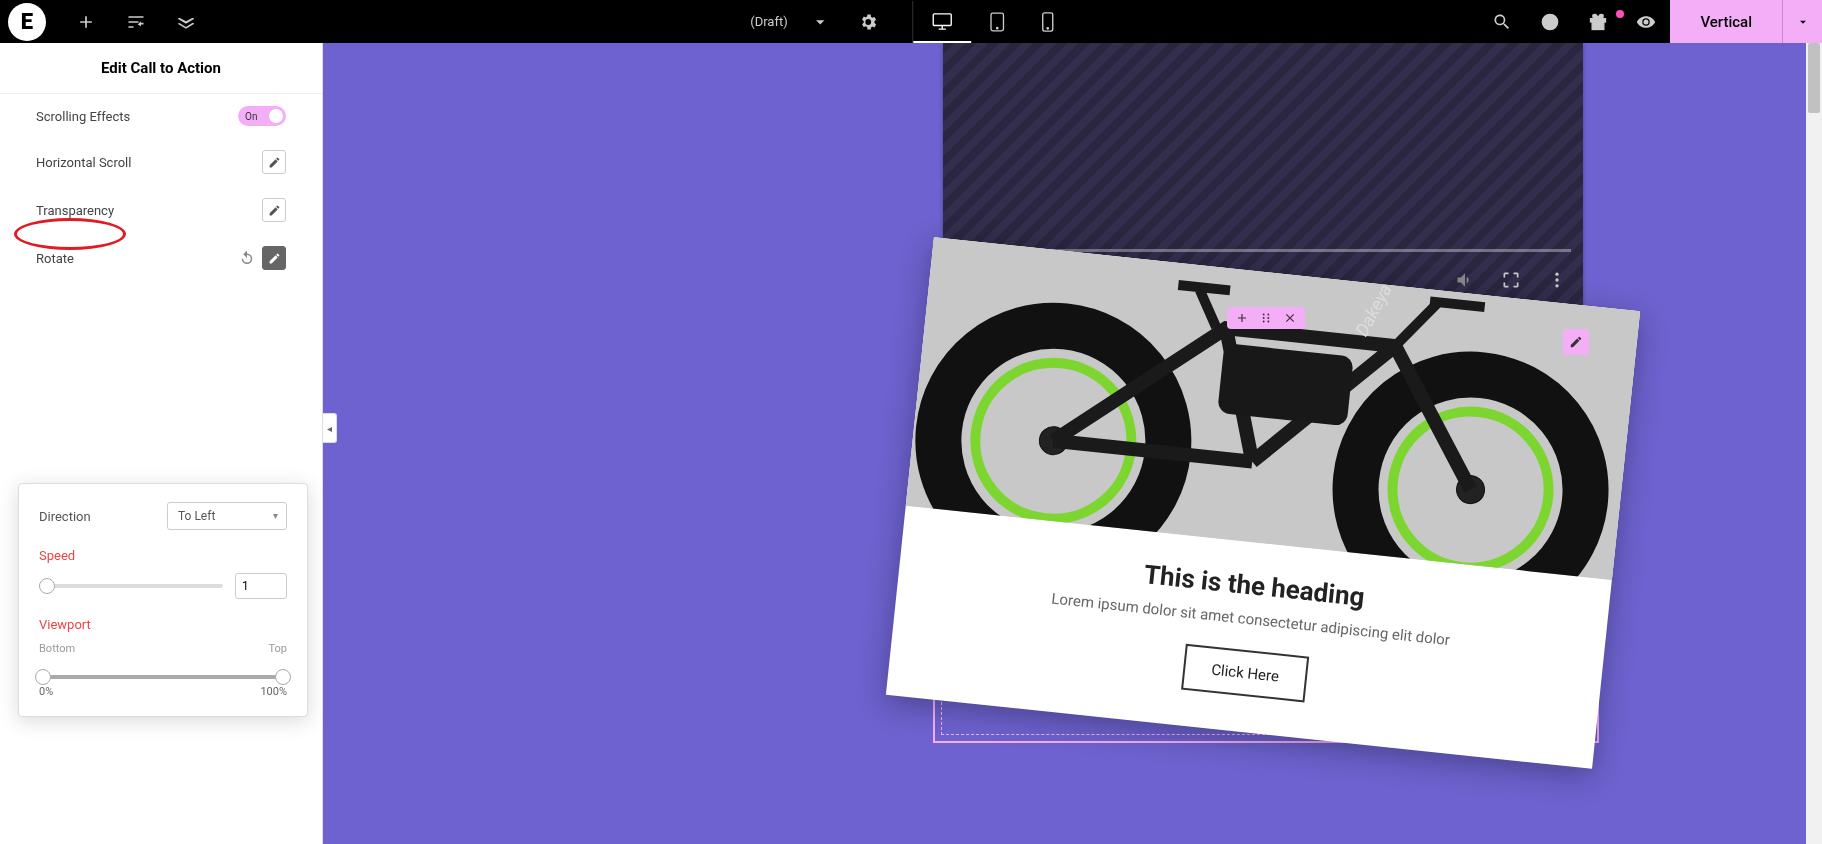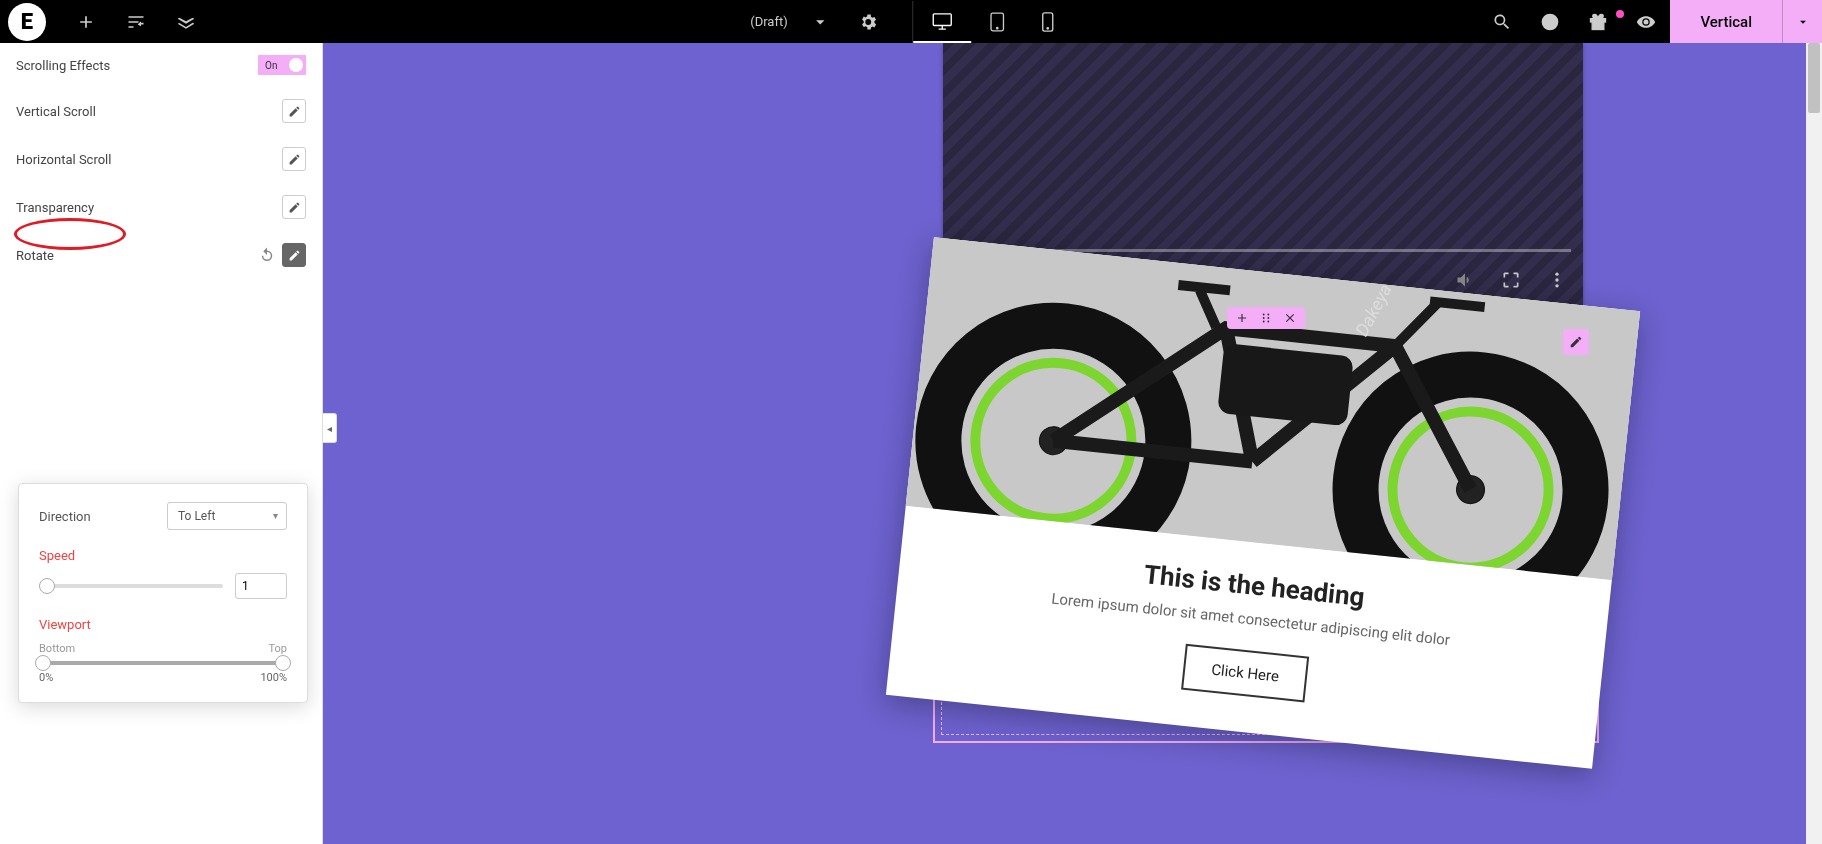--- a/index.html
+++ b/index.html
@@ -19,43 +19,43 @@
 .tb-right .tb-icon{padding:0 14px;width:auto}
 .gift-icon{position:relative}
 .gift-dot{position:absolute;top:-2px;right:-2px;width:8px;height:8px;background:#ff4fbf;border-radius:50%}
 .publish-btn{background:#f4aef7;color:#000;height:43px;padding:0 30px;font-size:15px;font-weight:500;cursor:pointer;display:flex;align-items:center;border:none}
 .publish-caret{background:#f4aef7;height:43px;width:40px;display:flex;align-items:center;justify-content:center;border-left:1px solid rgba(0,0,0,.2);cursor:pointer}
 .main{display:flex;height:calc(100vh - 43px);position:relative}
 .sidebar{width:323px;background:#fff;border-right:1px solid #ddd;overflow-y:auto;position:relative}
 .panel-title{text-align:center;font-weight:700;font-size:15px;padding:16px 0;border-bottom:1px solid #eee}
 .section-hdr{display:flex;align-items:center;padding:16px 22px;font-weight:700;font-size:14px;cursor:pointer}
 .section-hdr::before{content:"▾";margin-right:8px;font-size:11px}
-.row{display:flex;align-items:center;justify-content:space-between;padding:12px 16px;font-size:13px;color:#444}
-.toggle{width:48px;height:20px;background:#f4aef7;border-radius:1px;position:relative;cursor:pointer;display:flex;align-items:center}
+.row{display:flex;align-items:center;justify-content:space-between;padding:12px 36px;font-size:13px;color:#444}
+.toggle{width:48px;height:20px;background:#f4aef7;border-radius:10px;position:relative;cursor:pointer;display:flex;align-items:center}
 .toggle-label{font-size:10px;position:absolute;left:7px;color:#333}
 .toggle-knob{width:14px;height:14px;background:#fff;border-radius:50%;position:absolute;right:3px}
 .toggle.off{background:#ddd}
 .toggle.off .toggle-knob{left:3px;right:auto}
 .toggle.off .toggle-label{left:auto;right:7px;color:#888}
 .annot-circle{position:absolute;border:3px solid #e01b24;border-radius:50%;width:112px;height:32px;left:14px;top:175px;pointer-events:none}
 .edit-btn{width:24px;height:24px;border:1px solid #ccc;border-radius:3px;display:flex;align-items:center;justify-content:center;cursor:pointer;color:#555}
 .edit-btn.active{background:#666;color:#fff;border-color:#666}
 .edit-btn svg{width:13px;height:13px;fill:currentColor}
 .reset-icon{width:18px;height:18px;margin-right:6px;cursor:pointer;color:#888}
 .row-right{display:flex;align-items:center}
 .popover{position:absolute;left:18px;top:440px;width:290px;background:#fff;border:1px solid #ddd;border-radius:4px;box-shadow:0 4px 20px rgba(0,0,0,.15);padding:18px 20px;z-index:50}
 .pop-row{display:flex;align-items:center;justify-content:space-between;margin-bottom:18px;font-size:13px;color:#555}
 .select{border:1px solid #ccc;border-radius:3px;padding:6px 28px 6px 10px;font-size:12px;position:relative;cursor:pointer;min-width:120px;background:#fff}
 .select::after{content:"▾";position:absolute;right:8px;top:7px;font-size:10px;color:#888}
 .pop-label{font-size:13px;color:#ef4444;margin-bottom:10px}
 .slider-wrap{display:flex;align-items:center;gap:12px;margin-bottom:18px}
 .slider-track{flex:1;height:4px;background:#ddd;border-radius:2px;position:relative}
 .slider-thumb{width:16px;height:16px;background:#fff;border:1px solid #aaa;border-radius:50%;position:absolute;top:-6px;left:0;cursor:pointer}
 .num-input{width:52px;border:1px solid #ccc;border-radius:3px;padding:5px 6px;font-size:12px}
-.range-labels{display:flex;justify-content:space-between;font-size:11px;color:#999;margin-bottom:6px}
+.range-labels{display:flex;justify-content:space-between;font-size:11px;color:#999;margin-bottom:20px}
 .range-track{height:4px;background:#aaa;border-radius:2px;position:relative;margin-bottom:6px}
 .range-thumb{width:16px;height:16px;background:#fff;border:1px solid #aaa;border-radius:50%;position:absolute;top:-6px;cursor:pointer}
 .range-vals{display:flex;justify-content:space-between;font-size:11px;color:#666}
 .below-pop-row{padding:12px 22px;font-size:13px;color:#999;display:flex;align-items:center;justify-content:space-between}
 .canvas{flex:1;background:#6d62cf;position:relative;overflow:hidden}
 .collapse-tab{position:absolute;left:323px;top:370px;width:14px;height:30px;background:#fff;border:1px solid #ddd;border-left:none;border-radius:0 3px 3px 0;display:flex;align-items:center;justify-content:center;font-size:10px;color:#666;cursor:pointer;z-index:60}
 .video-box{position:absolute;left:620px;top:0;width:640px;height:265px;background:repeating-linear-gradient(135deg,#2a2640,#2a2640 8px,#332e4d 8px,#332e4d 16px);box-shadow:0 2px 4px rgba(0,0,0,.3)}
 .video-controls{position:absolute;bottom:0;left:0;right:0;height:56px;display:flex;align-items:center;padding:0 16px;color:#ccc;font-size:14px}
 .vc-icon{width:20px;height:20px;margin-right:22px;cursor:pointer;color:#ccc}
 .vc-right{margin-left:auto;display:flex;align-items:center;gap:26px}
@@ -161,38 +161,31 @@
     <div class="publish-caret">
         <svg width="14" height="14" viewBox="0 0 24 24" fill="#000">
           <path d="M7 10l5 5 5-5z"></path>
         </svg>
       </div>
   </div>
 </div>
 
 <div class="main">
   <div class="sidebar">
+    <div class="panel-title">Edit Call to Action</div>
 
     <div class="row">
       <span>Scrolling Effects</span>
       <div class="toggle">
         <span class="toggle-label">On</span>
         <span class="toggle-knob"></span>
       </div>
     </div>
     <div class="annot-circle"></div>
 
-    <div class="row">
-      <span>Vertical Scroll</span>
-      <div class="edit-btn">
-          <svg viewBox="0 0 24 24">
-            <path d="M3 17.25V21h3.75L17.81 9.94l-3.75-3.75zM20.71 7.04a1 1 0 000-1.41l-2.34-2.34a1 1 0 00-1.41 0L15.13 5.12l3.75 3.75z"></path>
-          </svg>
-        </div>
-    </div>
     <div class="row">
       <span>Horizontal Scroll</span>
       <div class="edit-btn">
           <svg viewBox="0 0 24 24">
             <path d="M3 17.25V21h3.75L17.81 9.94l-3.75-3.75zM20.71 7.04a1 1 0 000-1.41l-2.34-2.34a1 1 0 00-1.41 0L15.13 5.12l3.75 3.75z"></path>
           </svg>
         </div>
     </div>
     <div class="row">
       <span>Transparency</span>

